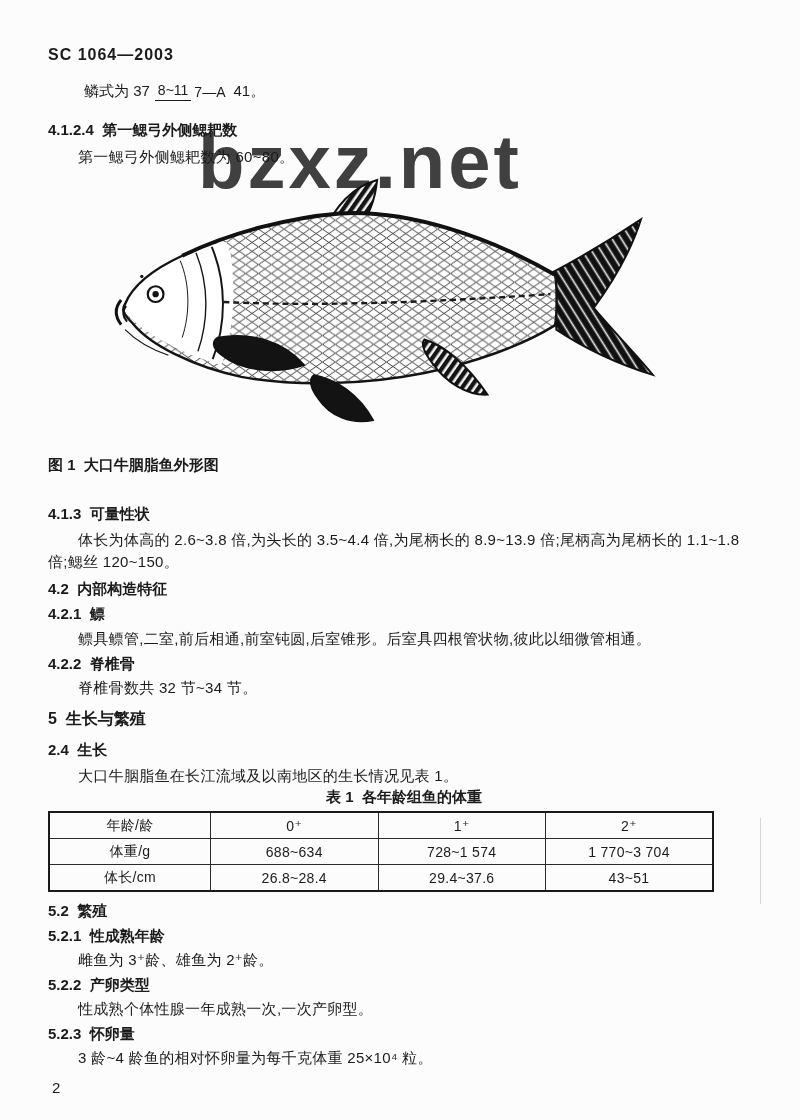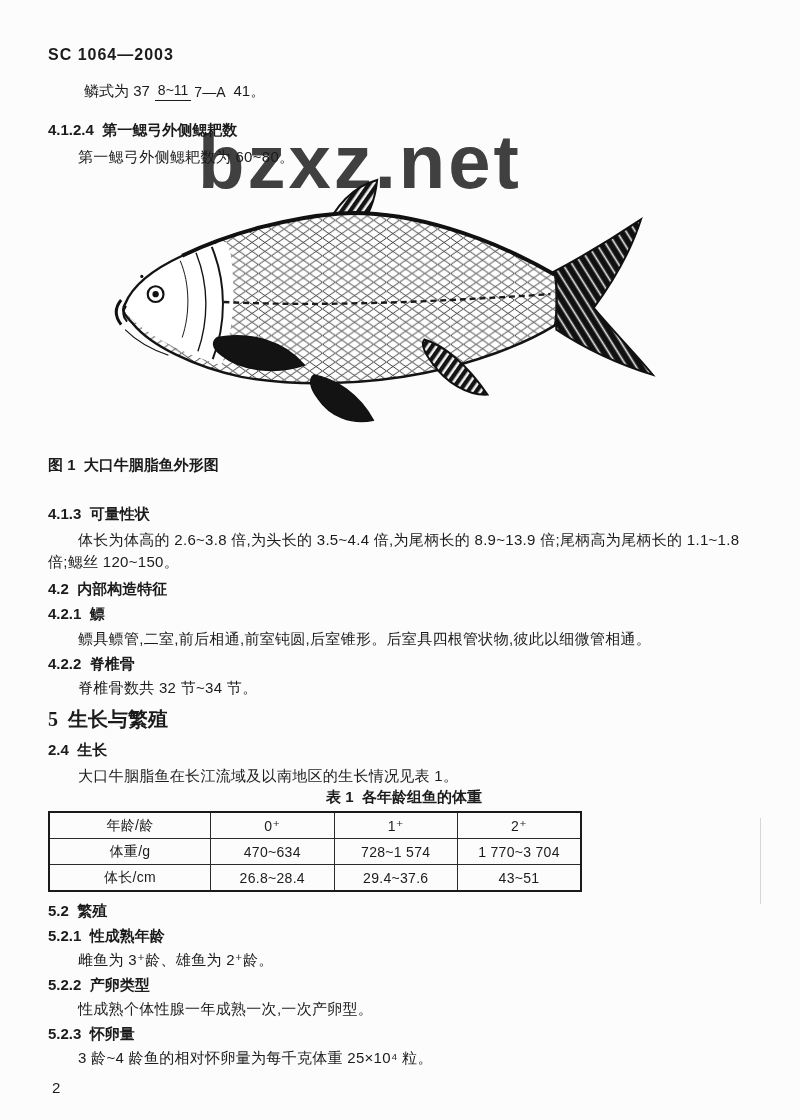--- a/index.html
+++ b/index.html
@@ -15,30 +15,30 @@
     color:#404040;user-select:none;white-space:nowrap;
   }
   .content{position:relative;z-index:2;padding:46px 40px 0 48px;}
   .doc-code{font-size:16px;font-weight:700;letter-spacing:1px;}
   .formula-line{margin:18px 0 0 36px;font-size:15px;display:flex;align-items:center;}
   .formula-line .part{white-space:pre;}
   .frac{display:inline-flex;flex-direction:row;align-items:center;margin:0 5px;font-size:14px;line-height:1.15;}
   .frac .num{border-bottom:1.6px solid #1b1b1b;padding:0 3px 1px;}
   .frac .den{padding:1px 3px 0;}
   .h{font-size:15px;font-weight:700;white-space:pre-wrap;line-height:21px;}
-  .h.lvl1{font-size:20px;line-height:24px;font-family:Liberation Serif, serif;}
+  .h.lvl1{font-size:16px;line-height:24px;}
   .p{font-size:15px;line-height:22px;text-indent:2em;white-space:pre-wrap;letter-spacing:.3px;}
   .mt10{margin-top:18px;} .mt8{margin-top:8px;} .mt6{margin-top:6px;}
   .mt5{margin-top:5px;} .mt4{margin-top:4px;} .mt3{margin-top:3px;}
   .figure{position:relative;height:256px;margin-top:8px;}
   .figure svg{position:absolute;left:60px;top:0;width:558px;height:256px;}
   .caption{margin-top:24px;text-align:left;font-size:15px;font-weight:700;white-space:pre-wrap;}
   .tbl-title{margin-top:1px;text-align:center;font-size:15px;font-weight:700;white-space:pre-wrap;}
   table.dtab{
-    margin-top:4px;border-collapse:collapse;width:534px;
+    margin-top:4px;border-collapse:collapse;width:666px;
     border:2px solid #1a1a1a;table-layout:fixed;
   }
   table.dtab td{
     border:1px solid #2a2a2a;height:25px;text-align:center;
     font-size:14px;padding:0 4px;letter-spacing:.3px;
   }
   table.dtab td.c0{width:152px;}
   .page-num{margin-top:10px;font-size:15px;margin-left:4px;}
   .scan-line{position:absolute;left:760px;top:818px;width:1px;height:86px;background:#d6d6d6;z-index:1;}
 </style>
@@ -140,21 +140,21 @@
     <table class="dtab">
       <tbody>
         <tr>
           <td class="c0">年龄/龄</td>
           <td>0⁺</td>
           <td>1⁺</td>
           <td>2⁺</td>
         </tr>
         <tr>
           <td class="c0">体重/g</td>
-          <td>470~634</td>
+          <td>688~634</td>
           <td>728~1 574</td>
           <td>1 770~3 704</td>
         </tr>
         <tr>
           <td class="c0">体长/cm</td>
           <td>26.8~28.4</td>
           <td>29.4~37.6</td>
           <td>43~51</td>
         </tr>
       </tbody>

